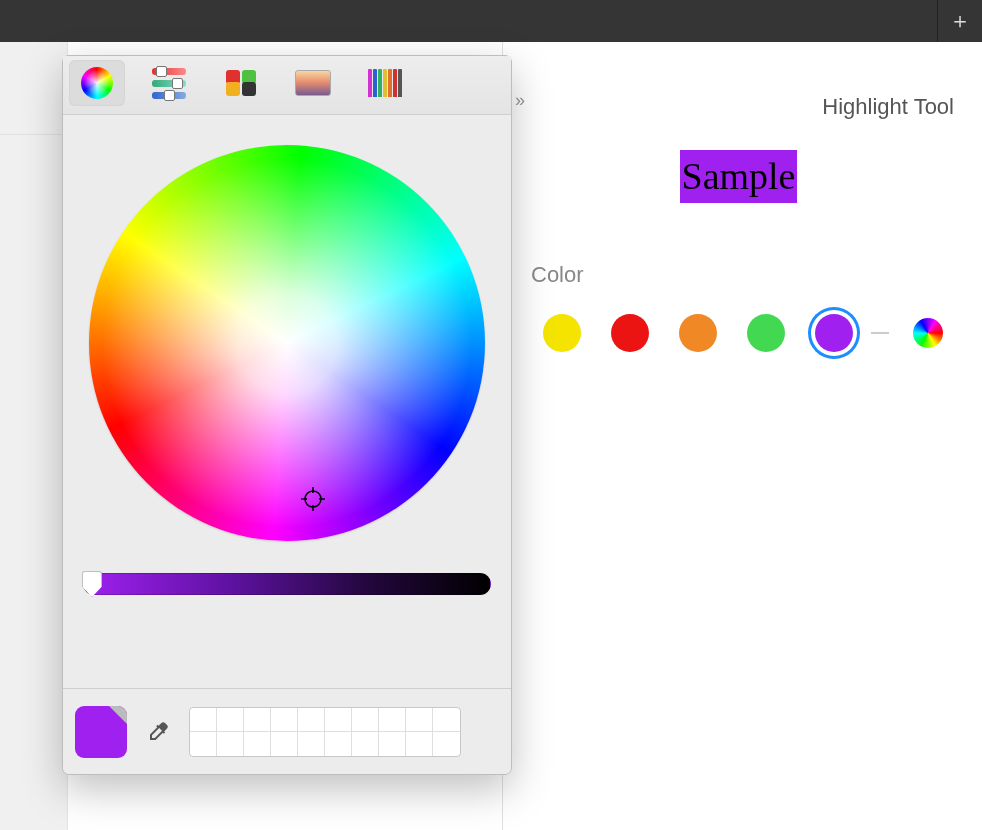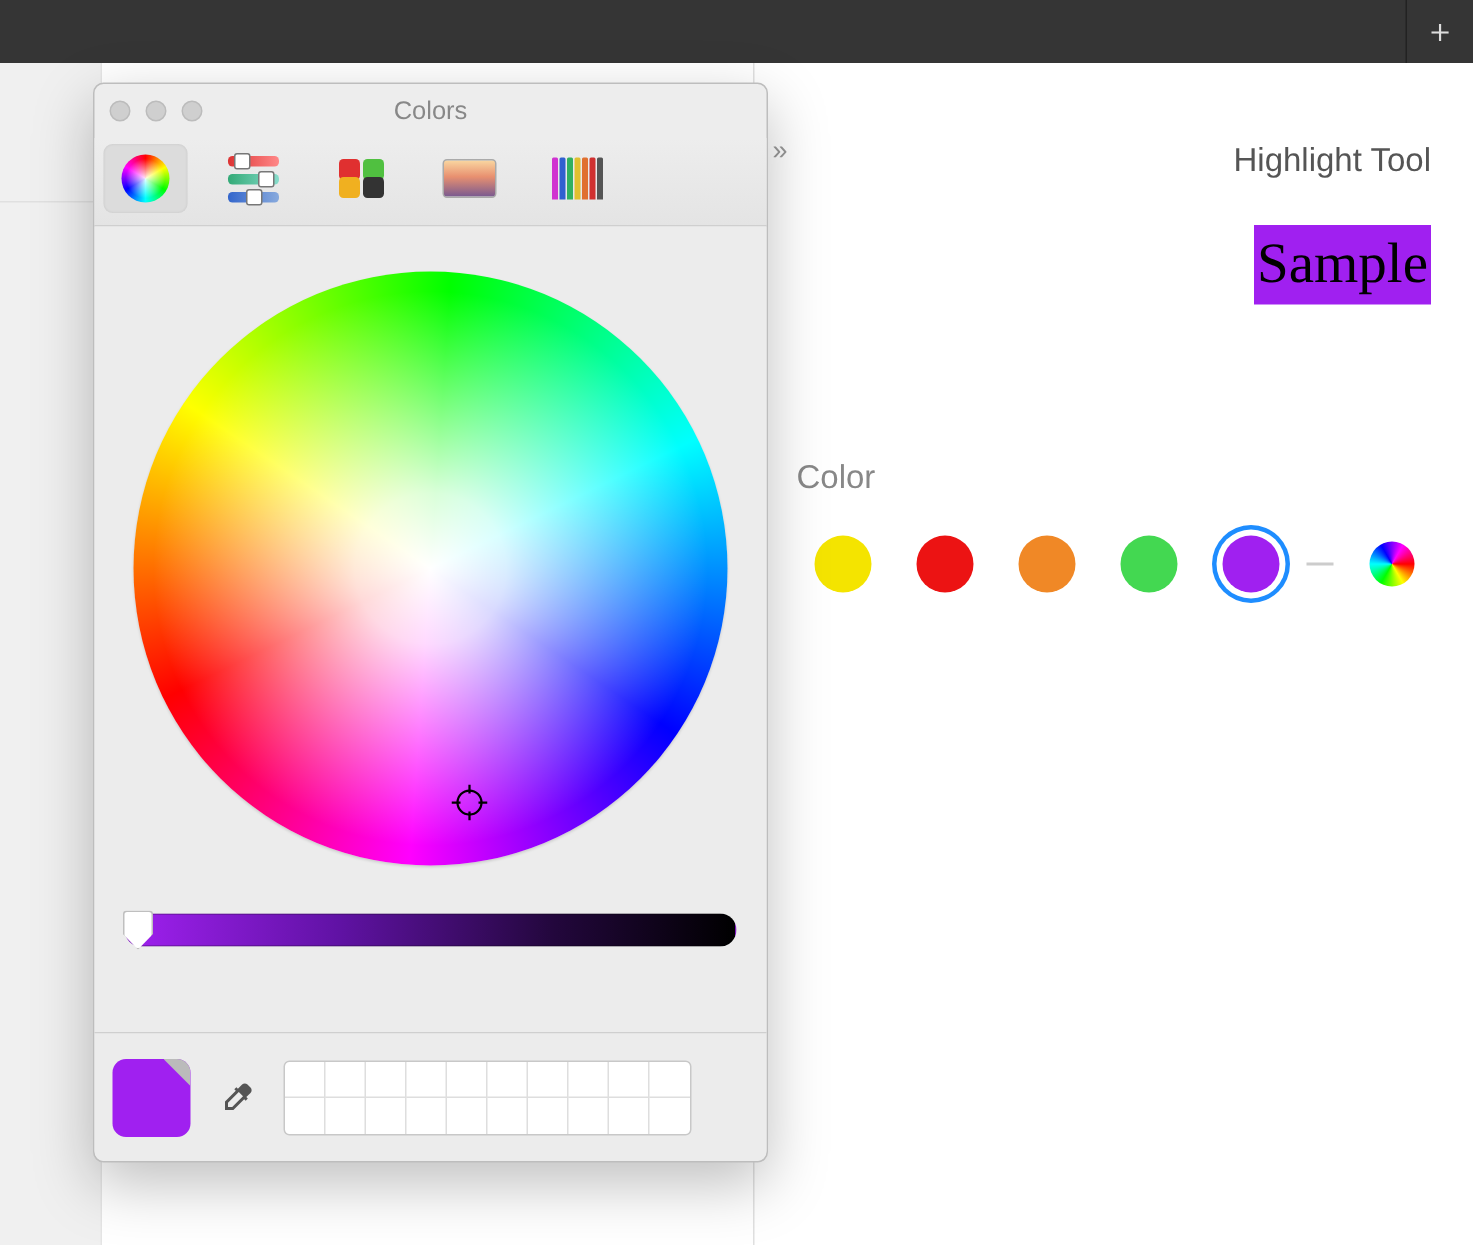--- a/index.html
+++ b/index.html
@@ -77,22 +77,22 @@
   }
   .panel-title {
     text-align: right;
     font-size: 22px;
     color: #555;
     font-weight: 400;
     margin-top: 32px;
     margin-bottom: 30px;
   }
   .sample-row {
-    text-align: right;
-    margin-bottom: 102px;
+    text-align: center;
+    margin-bottom: 59px;
   }
   .sample-highlight {
     display: inline-block;
     font-family: Georgia, "Times New Roman", serif;
     font-size: 38px;
     background: #a020f0;
     color: #000;
     padding: 0 2px;
     line-height: 1.4;
   }
@@ -372,28 +372,20 @@
     <div class="swatch sw-red" title="red"></div>
     <div class="swatch sw-orange" title="orange"></div>
     <div class="swatch sw-green" title="green"></div>
     <div class="swatch sw-purple sw-selected" title="purple"></div>
     <div class="swatch-line"></div>
     <div class="swatch-custom" title="custom"></div>
   </div>
 </div>
 
 <div class="picker">
-  <div class="picker-header">
-    <div class="traffic">
-      <div class="traffic-dot"></div>
-      <div class="traffic-dot"></div>
-      <div class="traffic-dot"></div>
-    </div>
-    <div class="picker-title">Colors</div>
-  </div>
   <div class="picker-tabs">
     <div class="tab active" title="wheel">
       <div class="icon-wheel"></div>
     </div>
     <div class="tab" title="sliders">
       <div class="icon-sliders">
         <div class="bar b1"></div>
           <div class="bar b2"></div>
           <div class="bar b3"></div>
       </div>

